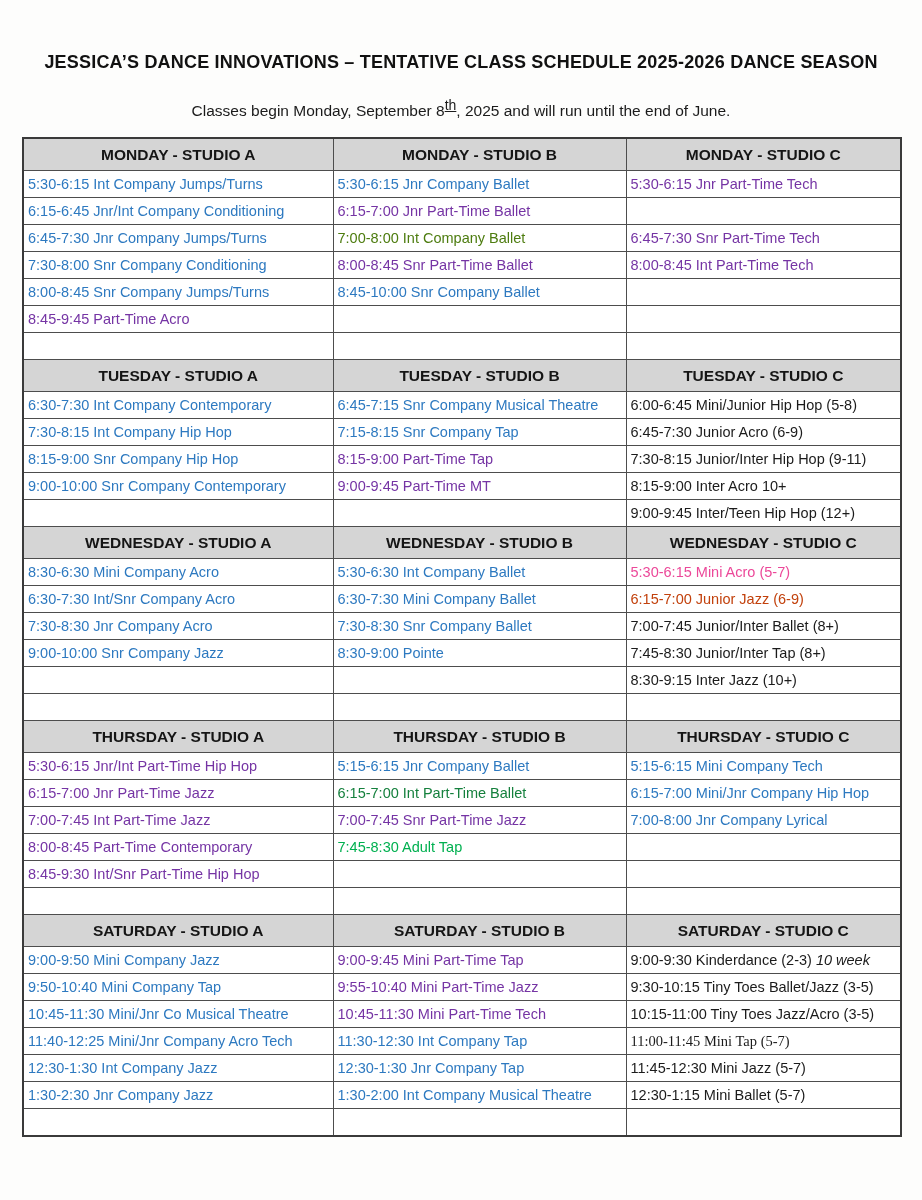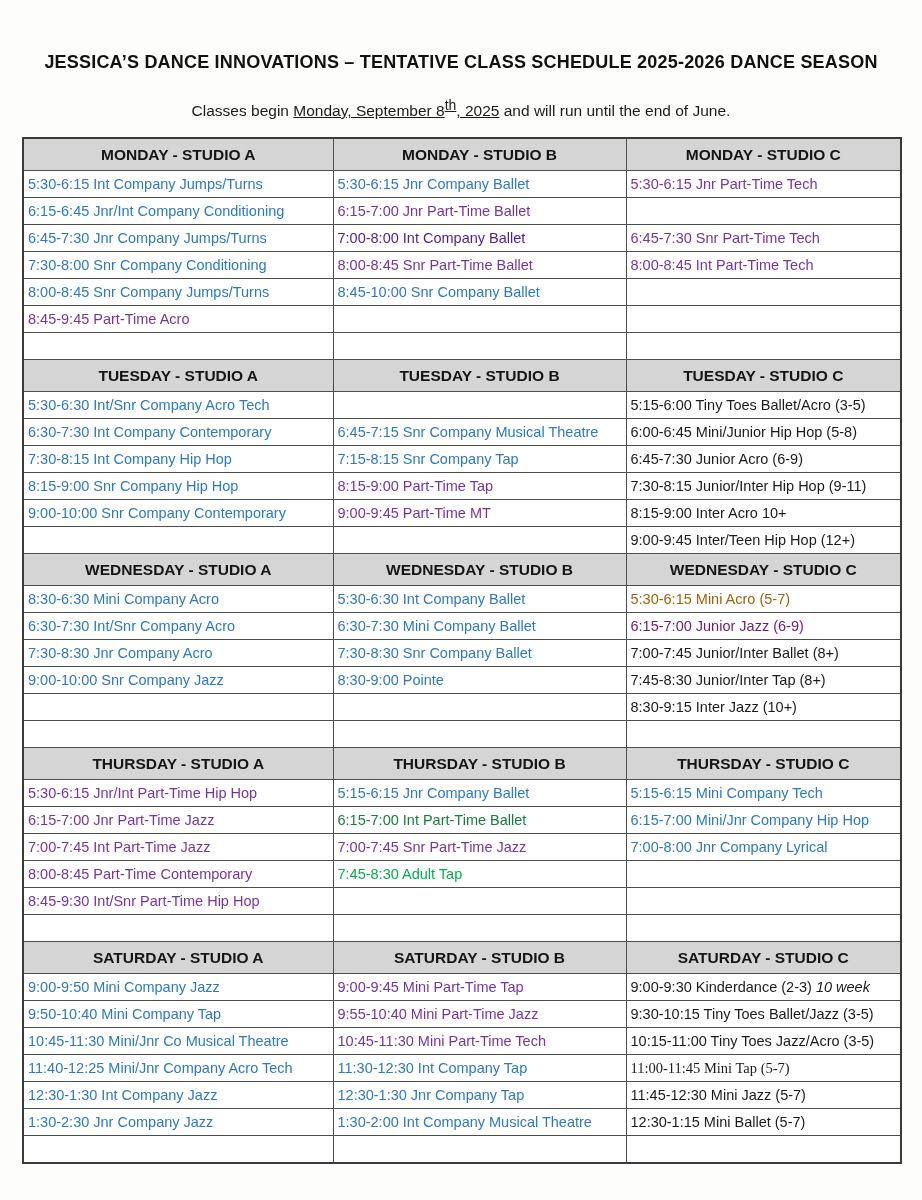--- a/index.html
+++ b/index.html
@@ -17,21 +17,21 @@
     font-size:18px;
     letter-spacing:.2px;
     color:#111;
   }
   .page-subtitle{
     margin:24px 20px 0 20px;
     text-align:center;
     font-size:15.5px;
     color:#1b1b1b;
   }
-  .u{text-decoration:underline;}
+  .u{}
   sup.th{font-size:14px;text-decoration:underline;}
   table.sched{
     border-collapse:collapse;
     table-layout:fixed;
     width:878px;
     margin:17px 0 0 22px;
     border:2px solid #3a3a3a;
     background:#fff;
   }
   table.sched td{
@@ -82,21 +82,21 @@
           <td class="cell"><span style="color: rgb(45, 121, 192);">5:30-6:15 Jnr Company Ballet</span></td>
           <td class="cell"><span style="color: rgb(117, 52, 164);">5:30-6:15 Jnr Part-Time Tech</span></td>
         </tr>
         <tr>
           <td class="cell"><span style="color: rgb(45, 121, 192);">6:15-6:45 Jnr/Int Company Conditioning</span></td>
           <td class="cell"><span style="color: rgb(117, 52, 164);">6:15-7:00 Jnr Part-Time Ballet</span></td>
           <td class="cell"></td>
         </tr>
         <tr>
           <td class="cell"><span style="color: rgb(45, 121, 192);">6:45-7:30 Jnr Company Jumps/Turns</span></td>
-          <td class="cell"><span style="color: #4c1d95;">7:00-8:00 Int Company Ballet</span></td>
+          <td class="cell"><span style="color: #4d7c0f;">7:00-8:00 Int Company Ballet</span></td>
           <td class="cell"><span style="color: rgb(117, 52, 164);">6:45-7:30 Snr Part-Time Tech</span></td>
         </tr>
         <tr>
           <td class="cell"><span style="color: rgb(45, 121, 192);">7:30-8:00 Snr Company Conditioning</span></td>
           <td class="cell"><span style="color: rgb(117, 52, 164);">8:00-8:45 Snr Part-Time Ballet</span></td>
           <td class="cell"><span style="color: rgb(117, 52, 164);">8:00-8:45 Int Part-Time Tech</span></td>
         </tr>
         <tr>
           <td class="cell"><span style="color: rgb(45, 121, 192);">8:00-8:45 Snr Company Jumps/Turns</span></td>
           <td class="cell"><span style="color: rgb(45, 121, 192);">8:45-10:00 Snr Company Ballet</span></td>
@@ -111,25 +111,20 @@
           <td class="cell"></td>
           <td class="cell"></td>
           <td class="cell"></td>
         </tr>
         <tr>
           <td class="hdr">TUESDAY - STUDIO A</td>
           <td class="hdr">TUESDAY - STUDIO B</td>
           <td class="hdr">TUESDAY - STUDIO C</td>
         </tr>
         <tr>
-          <td class="cell"><span style="color: rgb(45, 121, 192);">5:30-6:30 Int/Snr Company Acro Tech</span></td>
-          <td class="cell"></td>
-          <td class="cell"><span style="color: rgb(27, 27, 27);">5:15-6:00 Tiny Toes Ballet/Acro (3-5)</span></td>
-        </tr>
-        <tr>
           <td class="cell"><span style="color: rgb(45, 121, 192);">6:30-7:30 Int Company Contemporary</span></td>
           <td class="cell"><span style="color: rgb(45, 121, 192); margin-top: 20px;">6:45-7:15 Snr Company Musical Theatre</span></td>
           <td class="cell"><span style="color: rgb(27, 27, 27);">6:00-6:45 Mini/Junior Hip Hop (5-8)</span></td>
         </tr>
         <tr>
           <td class="cell"><span style="color: rgb(45, 121, 192);">7:30-8:15 Int Company Hip Hop</span></td>
           <td class="cell"><span style="color: rgb(45, 121, 192);">7:15-8:15 Snr Company Tap</span></td>
           <td class="cell"><span style="color: rgb(27, 27, 27);">6:45-7:30 Junior Acro (6-9)</span></td>
         </tr>
         <tr>
@@ -148,26 +143,26 @@
           <td class="cell"><span style="color: rgb(27, 27, 27);">9:00-9:45 Inter/Teen Hip Hop (12+)</span></td>
         </tr>
         <tr>
           <td class="hdr">WEDNESDAY - STUDIO A</td>
           <td class="hdr">WEDNESDAY - STUDIO B</td>
           <td class="hdr">WEDNESDAY - STUDIO C</td>
         </tr>
         <tr>
           <td class="cell"><span style="color: rgb(45, 121, 192);">8:30-6:30 Mini Company Acro</span></td>
           <td class="cell"><span style="color: rgb(45, 121, 192);">5:30-6:30 Int Company Ballet</span></td>
-          <td class="cell"><span style="color: #a16207;">5:30-6:15 Mini Acro (5-7)</span></td>
+          <td class="cell"><span style="color: #ec4899;">5:30-6:15 Mini Acro (5-7)</span></td>
         </tr>
         <tr>
           <td class="cell"><span style="color: rgb(45, 121, 192);">6:30-7:30 Int/Snr Company Acro</span></td>
           <td class="cell"><span style="color: rgb(45, 121, 192);">6:30-7:30 Mini Company Ballet</span></td>
-          <td class="cell"><span style="color: #701a75;">6:15-7:00 Junior Jazz (6-9)</span></td>
+          <td class="cell"><span style="color: #c2410c;">6:15-7:00 Junior Jazz (6-9)</span></td>
         </tr>
         <tr>
           <td class="cell"><span style="color: rgb(45, 121, 192);">7:30-8:30 Jnr Company Acro</span></td>
           <td class="cell"><span style="color: rgb(45, 121, 192);">7:30-8:30 Snr Company Ballet</span></td>
           <td class="cell"><span style="color: rgb(27, 27, 27);">7:00-7:45 Junior/Inter Ballet (8+)</span></td>
         </tr>
         <tr>
           <td class="cell"><span style="color: rgb(45, 121, 192);">9:00-10:00 Snr Company Jazz</span></td>
           <td class="cell"><span style="color: rgb(45, 121, 192);">8:30-9:00 Pointe</span></td>
           <td class="cell"><span style="color: rgb(27, 27, 27);">7:45-8:30 Junior/Inter Tap (8+)</span></td>

